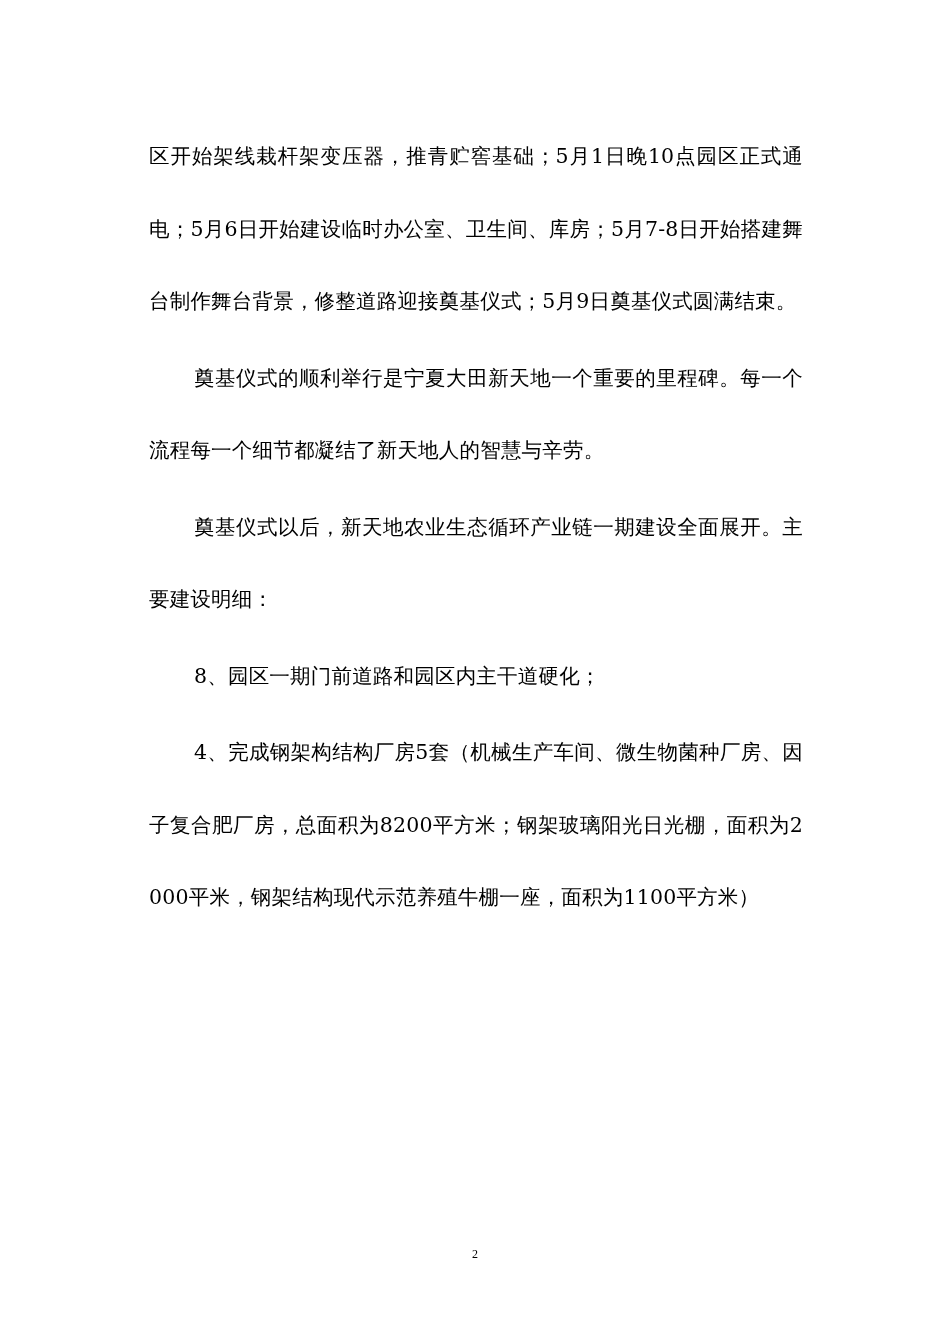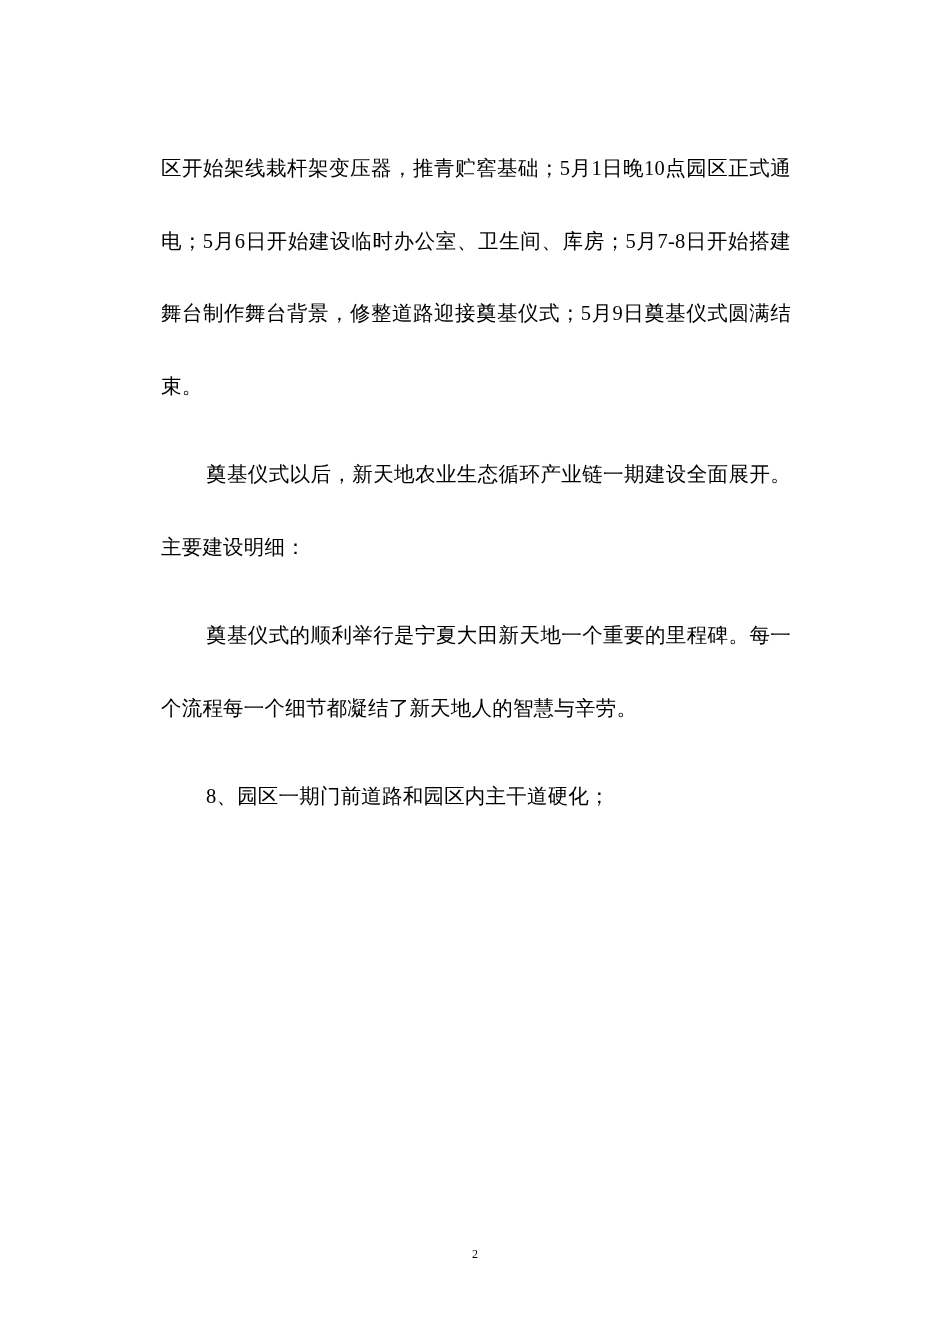--- a/index.html
+++ b/index.html
@@ -23,29 +23,28 @@
     height: 1344px;
     background: #ffffff;
   }
   .body-text {
     position: absolute;
     left: 145px;
     top: 116px;
     width: 662px;
   }
   .para {
-    margin: 16px;
+    margin: 4px;
     font-size: 20.5px;
     line-height: 72.5px;
     text-align: justify;
     text-align-last: left;
     letter-spacing: 0.2px;
     white-space: normal;
     word-break: break-all;
-    font-family: Liberation Serif, serif;
   }
   .indent {
     text-indent: 45px;
   }
   .page-number {
     position: absolute;
     left: 0;
     top: 1247px;
     width: 950px;
     text-align: center;
@@ -53,18 +52,19 @@
     font-family: "Liberation Serif", serif;
     color: #000;
   }
 </style>
 </head>
 <body>
 
 <div class="page">
   <div class="body-text">
     <p class="para">区开始架线栽杆架变压器，推青贮窖基础；5月1日晚10点园区正式通电；5月6日开始建设临时办公室、卫生间、库房；5月7-8日开始搭建舞台制作舞台背景，修整道路迎接奠基仪式；5月9日奠基仪式圆满结束。</p>
+    <p class="para indent">奠基仪式的顺利举行是宁夏大田新天地一个重要的里程碑。每一个流程每一个细节都凝结了新天地人的智慧与辛劳。</p>
     <p class="para indent">奠基仪式以后，新天地农业生态循环产业链一期建设全面展开。主要建设明细：</p>
-    <p class="para indent">奠基仪式的顺利举行是宁夏大田新天地一个重要的里程碑。每一个流程每一个细节都凝结了新天地人的智慧与辛劳。</p>
     <p class="para indent">8、园区一期门前道路和园区内主干道硬化；</p>
+    <p class="para indent">4、完成钢架构结构厂房5套（机械生产车间、微生物菌种厂房、因子复合肥厂房，总面积为8200平方米；钢架玻璃阳光日光棚，面积为2000平米，钢架结构现代示范养殖牛棚一座，面积为1100平方米）</p>
   </div>
   <div class="page-number">2</div>
 </div>
 
 </body></html>

